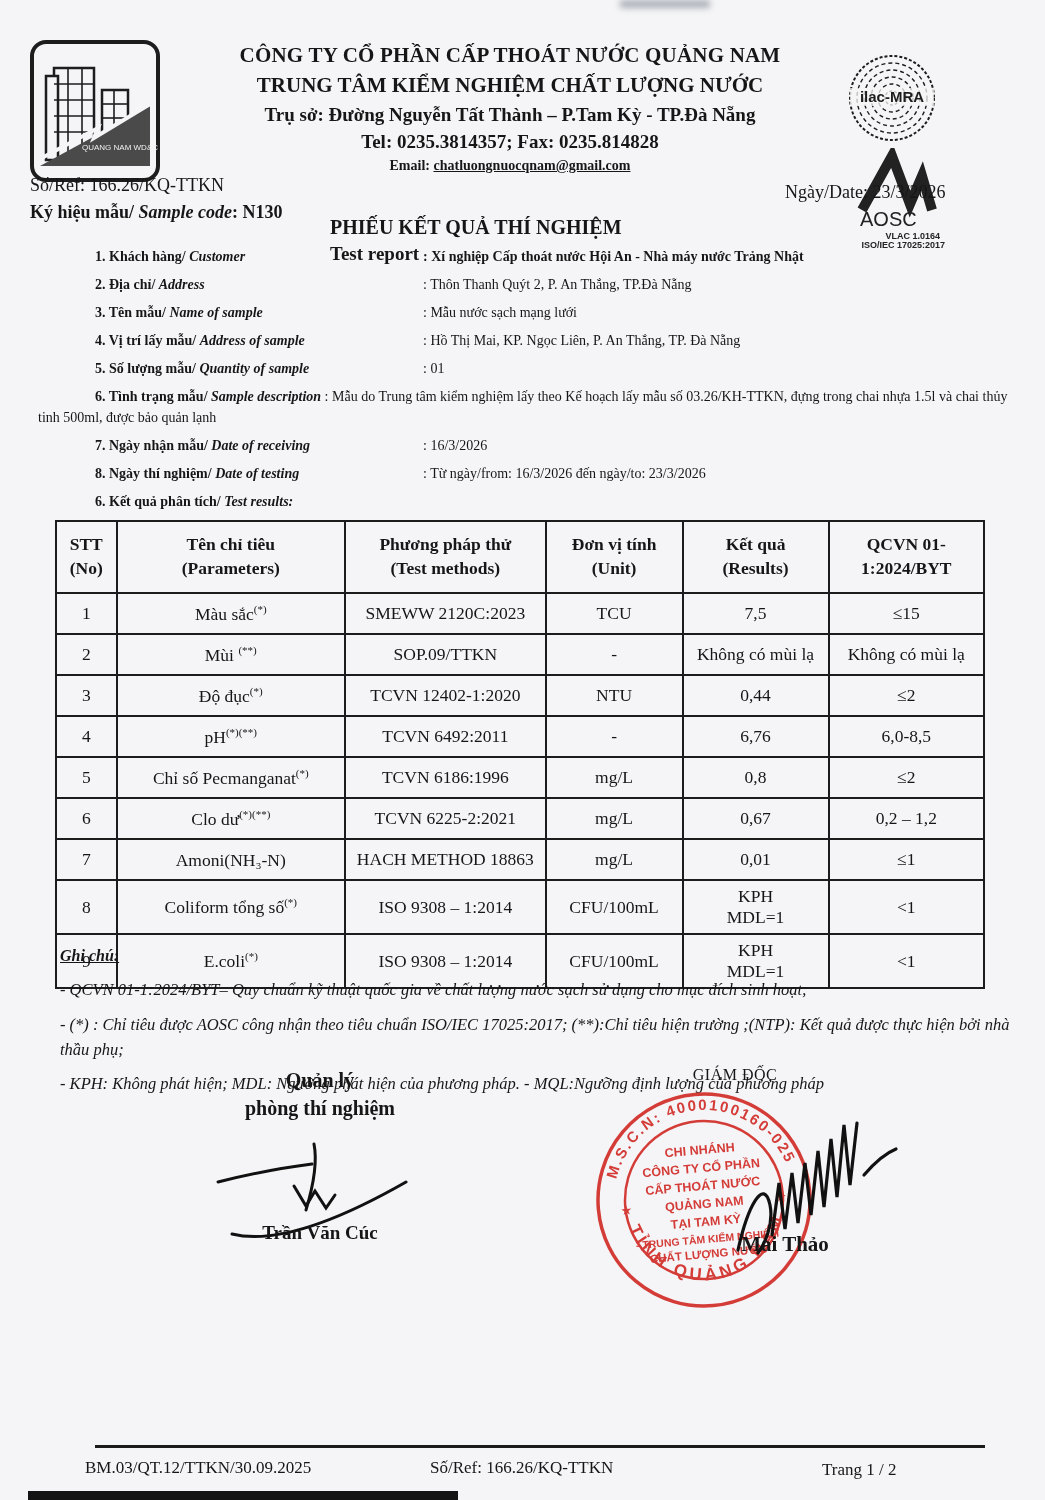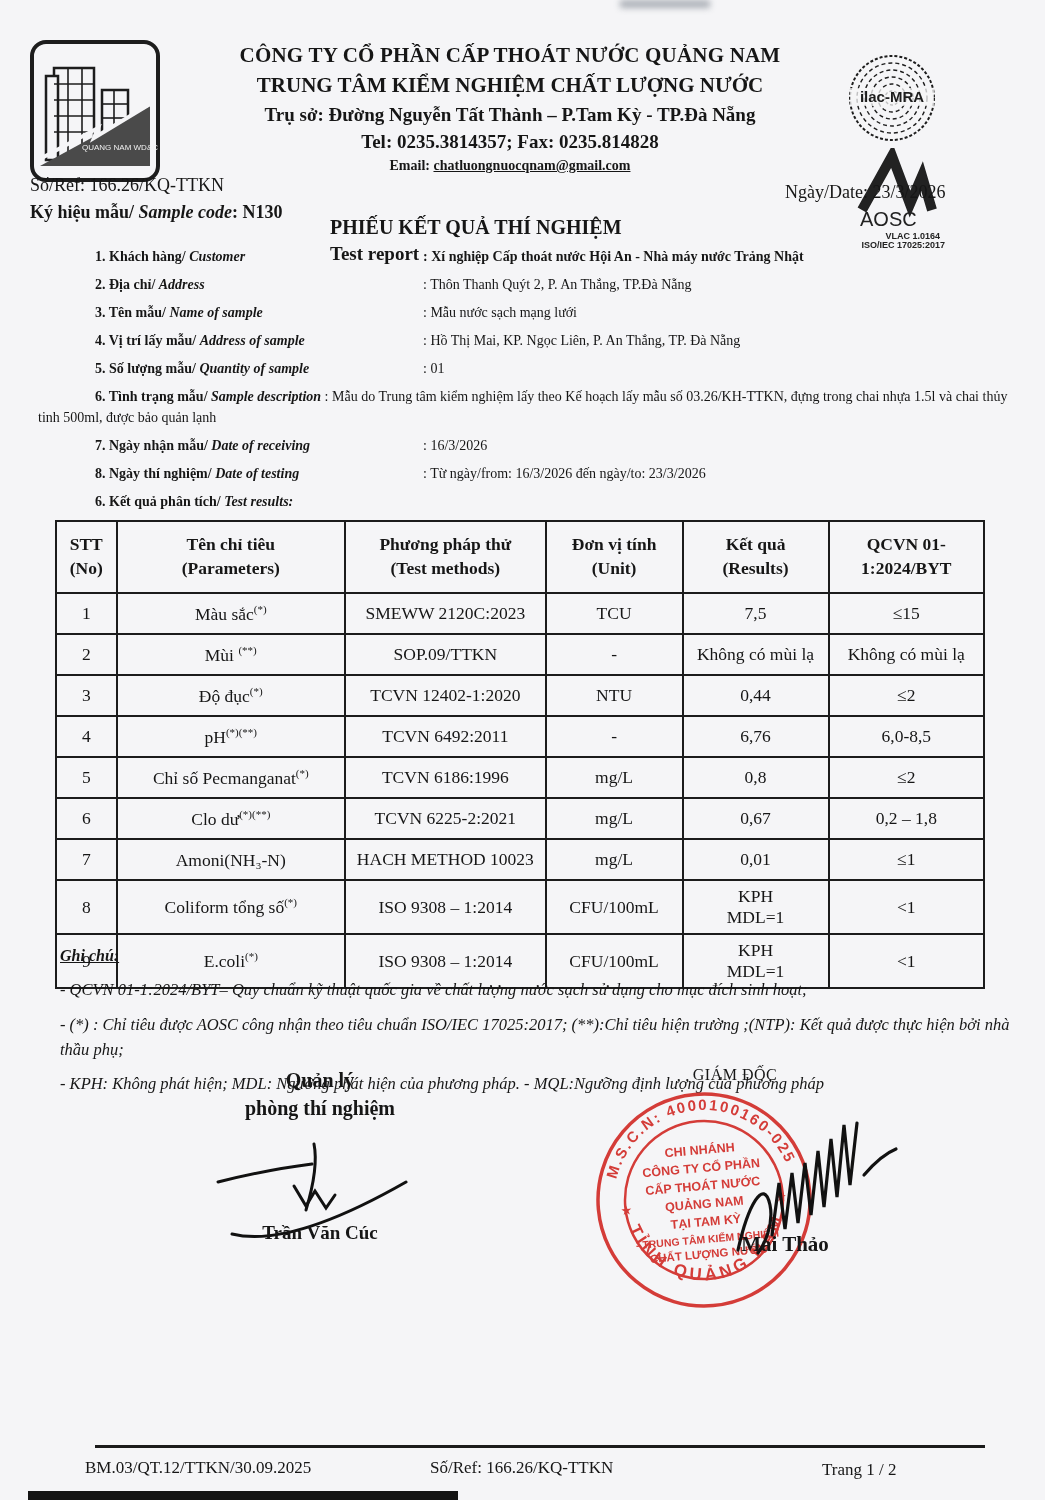--- a/index.html
+++ b/index.html
@@ -235,26 +235,26 @@
       <td>mg/L</td>
       <td>0,8</td>
       <td>≤2</td>
     </tr>
     <tr>
       <td>6</td>
       <td><span>Clo dư</span><sup>(*)(**)</sup></td>
       <td>TCVN 6225-2:2021</td>
       <td>mg/L</td>
       <td>0,67</td>
-      <td>0,2 – 1,8</td>
+      <td>0,2 – 1,2</td>
     </tr>
     <tr>
       <td>7</td>
       <td><span>Amoni(NH₃-N)</span><sup></sup></td>
-      <td>HACH METHOD 10023</td>
+      <td>HACH METHOD 18863</td>
       <td>mg/L</td>
       <td>0,01</td>
       <td>≤1</td>
     </tr>
     <tr class="tall">
       <td>8</td>
       <td><span>Coliform tổng số</span><sup>(*)</sup></td>
       <td>ISO 9308 – 1:2014</td>
       <td>CFU/100mL</td>
       <td class="preline">KPH

